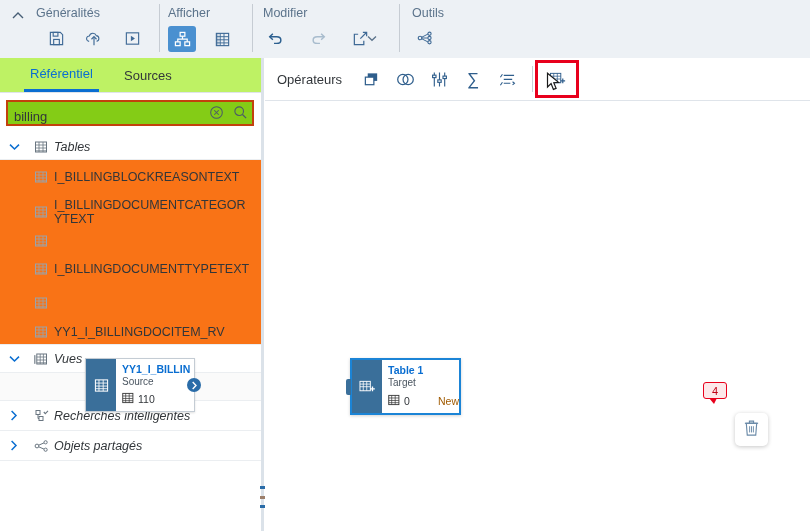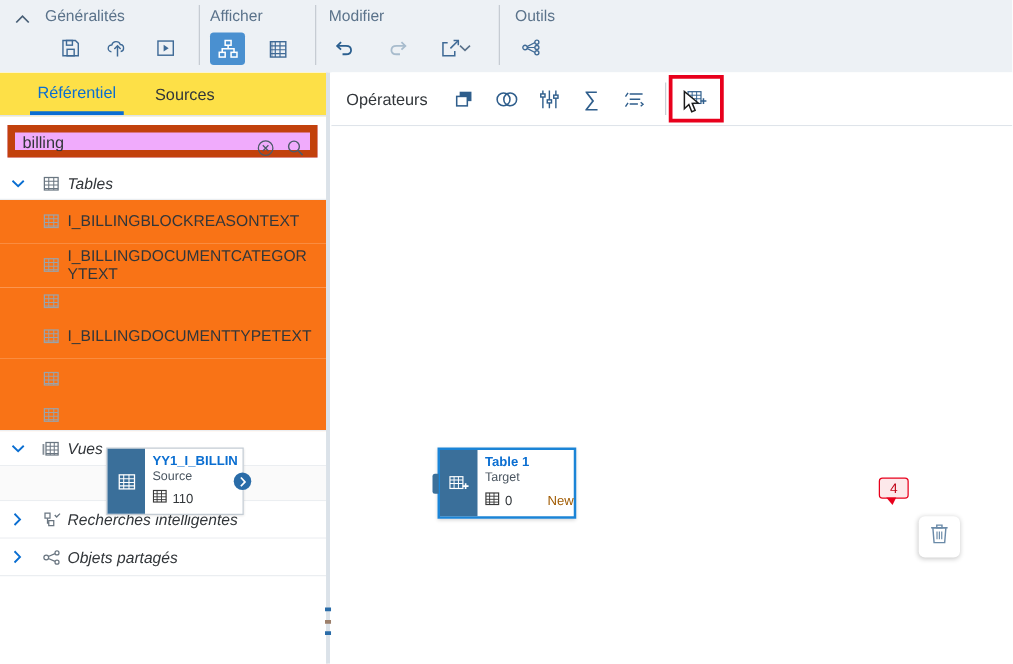--- a/index.html
+++ b/index.html
@@ -72,43 +72,43 @@
     position: absolute; left: 0; top: 58px;
     width: 262px; height: 473px;
     background: #ffffff;
     border-right: 1px solid #d5dce3;
     box-sizing: border-box;
     overflow: hidden;
   }
   .tabbar {
     position: absolute; left: 0; top: 0;
     width: 261px; height: 35px;
-    background: #fde047;
+    background: #bef264;
     border-bottom: 1px solid #dfe4ea;
     box-sizing: border-box;
   }
   .tab {
     position: absolute; top: 0; height: 34px;
     display: flex; align-items: center;
     font-size: 13px;
     color: #32363a;
     cursor: pointer;
     box-sizing: border-box;
   }
   .tab.sel {
     color: #0a6ed1;
     border-bottom: 3px solid #0a6ed1;
   }
   .search-wrap {
     position: absolute; left: 6px; top: 42px;
     width: 248px; height: 26px;
-    background: #f0abfc;
-    border: 6px solid #c2410c;
-    box-sizing: border-box;
-    display: flex; align-items: flex-start;
+    background: #84cc16;
+    border: 2px solid #c2410c;
+    box-sizing: border-box;
+    display: flex; align-items: flex-end;
   }
   .search-input {
     flex: 1;
     border: 0; outline: 0;
     font-family: "Liberation Sans", sans-serif;
     font-size: 13px;
     color: #32363a;
     padding: 0 4px 0 6px;
     background: transparent;
     min-width: 0;
@@ -545,20 +545,21 @@
         </div>
       </div>
       <div class="tree-row child" style="height:25px;border-bottom:1px solid #ebeef1;">
         <div class="exp"></div>
         <div class="row-ico grey">
           <svg width="14" height="14" viewBox="0 0 14 14">
               <rect x="1.5" y="2" width="11" height="10" fill="none" stroke="#9aa3ab" stroke-width="1"></rect>
               <path d="M1.5 5h11M1.5 8h11M1.5 10.8h11M5 2v10M9 2v10" stroke="#9aa3ab" stroke-width="0.8"></path>
             </svg>
         </div>
+        <div class="row-label">YY1_I_BILLINGDOCITEM_RV</div>
       </div>
 
       <div class="tree-row group" style="height:28px;">
         <div class="exp">
           <svg width="11" height="8" viewBox="0 0 11 8">
               <path d="M1 1.6 5.5 6 10 1.6" fill="none" stroke="#0a6ed1" stroke-width="1.5"></path>
             </svg>
         </div>
         <div class="row-ico">
           <svg width="14" height="14" viewBox="0 0 14 14">

